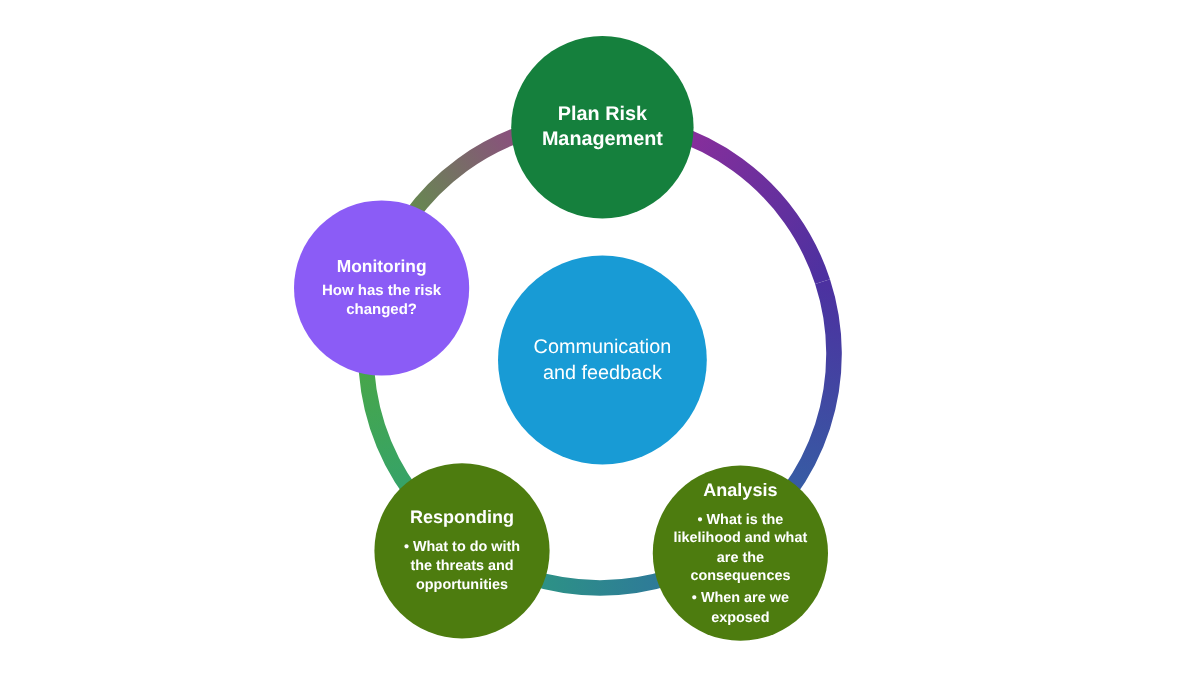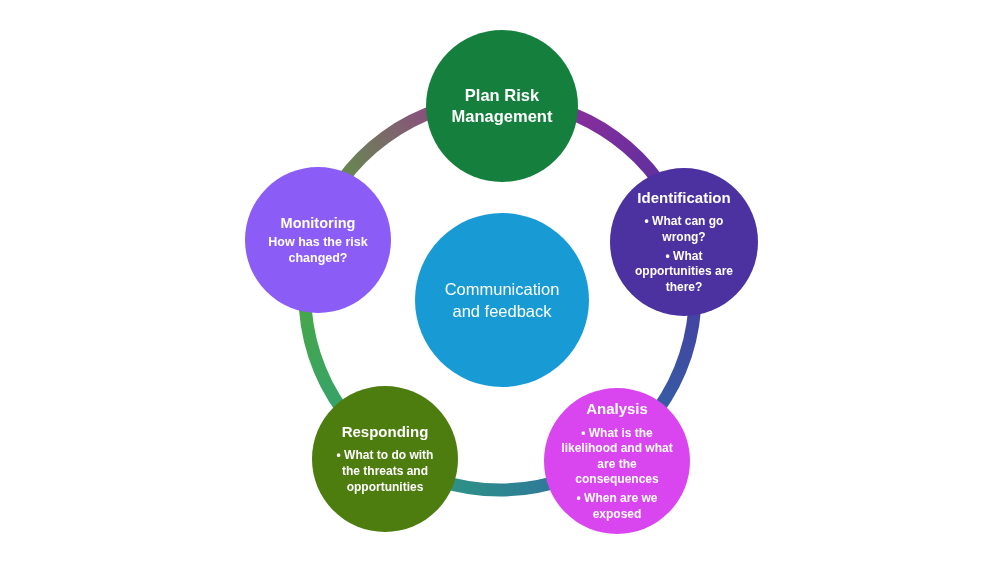--- a/index.html
+++ b/index.html
@@ -110,29 +110,22 @@
     <path d="M 685.46 234.74 A 195 195 0 0 1 614.62 452.76" fill="none" stroke="url(#g2)" stroke-width="13"></path>
     <path d="M 614.62 452.76 A 195 195 0 0 1 385.38 452.76" fill="none" stroke="url(#g3)" stroke-width="13"></path>
     <path d="M 385.38 452.76 A 195 195 0 0 1 314.54 234.74" fill="none" stroke="url(#g4)" stroke-width="13"></path>
     <path d="M 314.54 234.74 A 195 195 0 0 1 500 100" fill="none" stroke="url(#g5)" stroke-width="13"></path>
   </svg>
 
   <div class="node node-plan" style="background-color: #15803d;">
     <div class="node-title big">Plan Risk Management</div>
   </div>
 
-  <div class="node node-identification" style="background-color: rgb(76, 49, 160);">
-    <div class="node-title">Identification</div>
-    <div class="bullets">
-      <div class="bullet">What can go wrong?</div>
-      <div class="bullet">What opportunities are there?</div>
-    </div>
-  </div>
 
-  <div class="node node-analysis" style="background-color: #d946ef;">
+  <div class="node node-analysis" style="background-color: #4d7c0f;">
     <div class="node-title">Analysis</div>
     <div class="bullets">
       <div class="bullet">What is the likelihood and what are the consequences</div>
       <div class="bullet">When are we exposed</div>
     </div>
   </div>
 
   <div class="node node-responding" style="background-color: #4d7c0f;">
     <div class="node-title">Responding</div>
     <div class="bullets">

